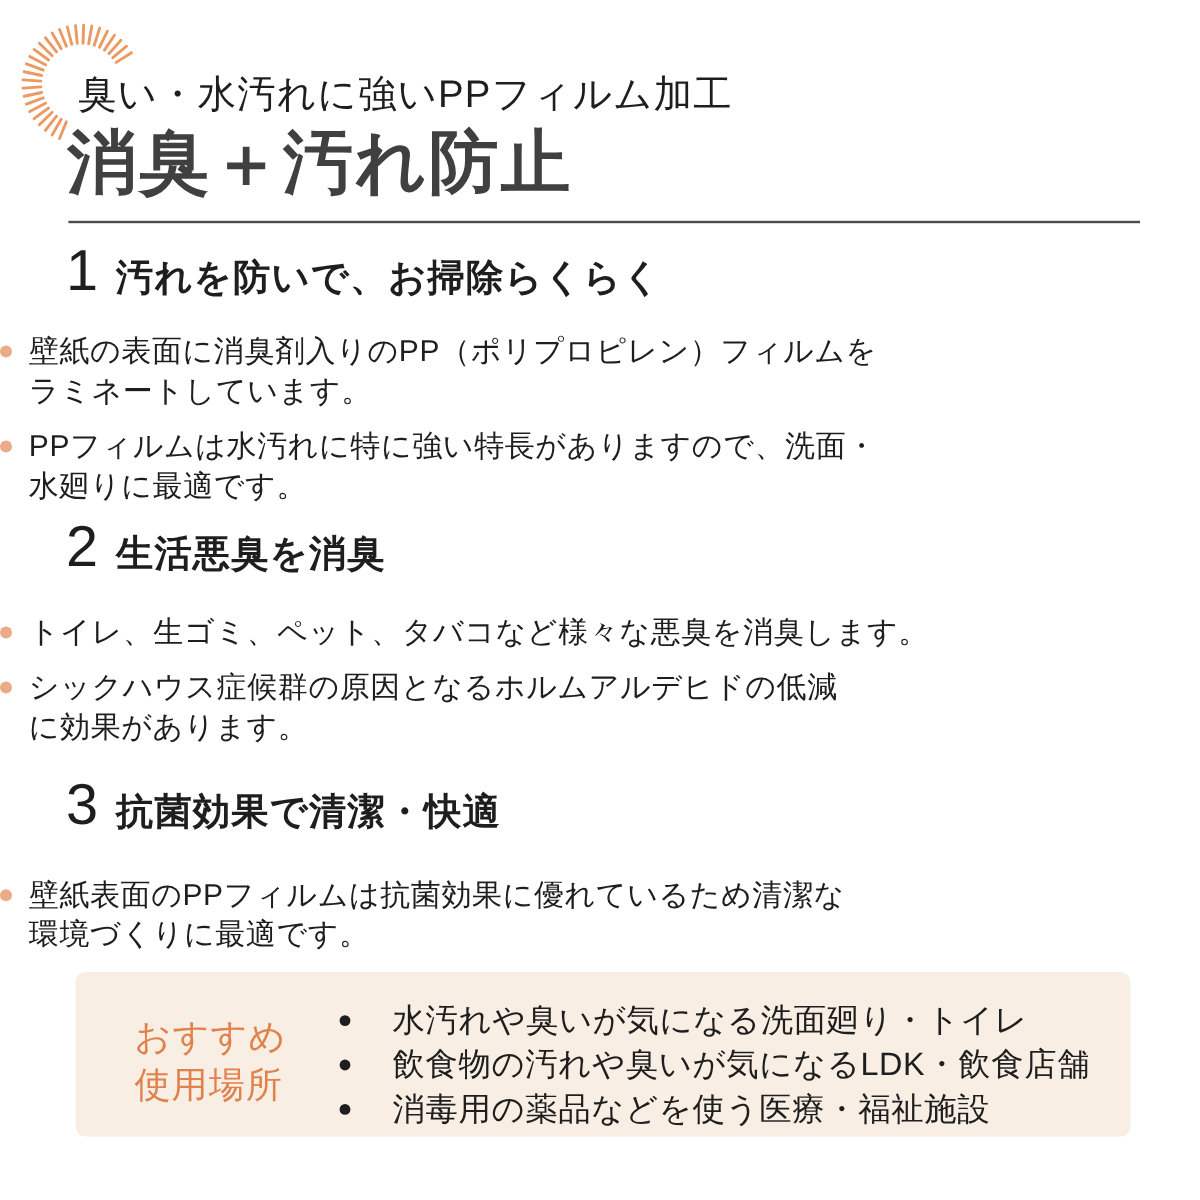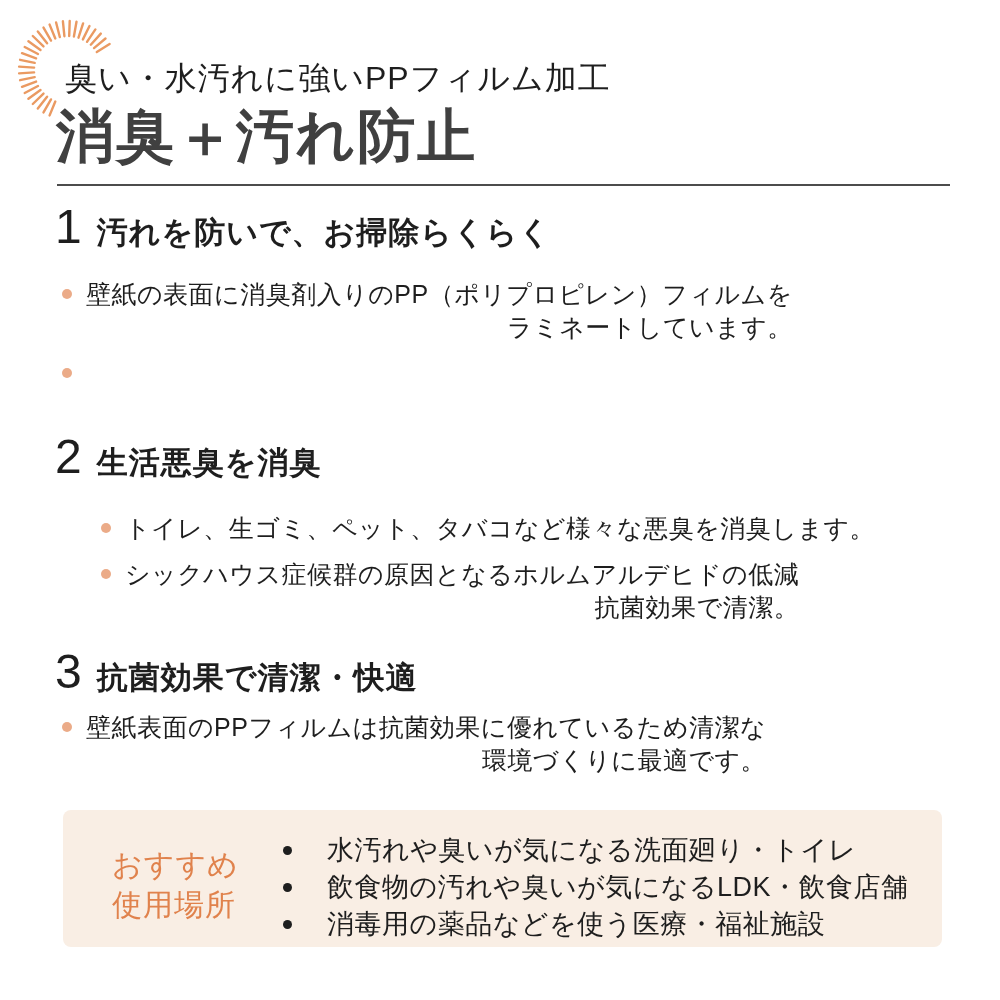--- a/index.html
+++ b/index.html
@@ -80,29 +80,27 @@
   }
   .sec-title {
     font-size: 31px;
     font-weight: 700;
     letter-spacing: 1px;
     color: #1e1e1e;
   }
 
   .bullets { list-style: none; }
   .sec-1 .bullets { margin-top: 24px; }
-  .sec-2 .bullets { margin-top: 28px; margin-left: 39px; }
-  .sec-3 .bullets { margin-top: 12px; }
+  .sec-2 .bullets { margin-top: 28px; }
+  .sec-3 .bullets { margin-top: 32px; }
 
   .bullet {
     display: flex;
     align-items: flex-start;
-    padding-left: 62px;
     margin-bottom: 13px;
-    text-align: right;
   }
   .bullet-dot {
     flex: none;
     width: 10px;
     height: 10px;
     border-radius: 50%;
     background: #ebab88;
     margin-top: 11px;
     margin-right: 14px;
   }
@@ -210,38 +208,40 @@
       <h2 class="sec-title">汚れを防いで、お掃除らくらく</h2>
     </div>
     <ul class="bullets">
       <li class="bullet">
         <span class="bullet-dot"></span>
         <p class="bullet-text">壁紙の表面に消臭剤入りのPP（ポリプロピレン）フィルムを
 ラミネートしています。</p>
       </li>
       <li class="bullet">
         <span class="bullet-dot"></span>
+        <p class="bullet-text">PPフィルムは水汚れに特に強い特長がありますので、洗面・
+水廻りに最適です。</p>
       </li>
     </ul>
   </section>
 
   <section class="sec sec-2">
     <div class="sec-head">
       <span class="sec-num">2</span>
       <h2 class="sec-title">生活悪臭を消臭</h2>
     </div>
     <ul class="bullets">
       <li class="bullet">
         <span class="bullet-dot"></span>
         <p class="bullet-text">トイレ、生ゴミ、ペット、タバコなど様々な悪臭を消臭します。</p>
       </li>
       <li class="bullet">
         <span class="bullet-dot"></span>
         <p class="bullet-text">シックハウス症候群の原因となるホルムアルデヒドの低減
-抗菌効果で清潔。</p>
+に効果があります。</p>
       </li>
     </ul>
   </section>
 
   <section class="sec sec-3">
     <div class="sec-head">
       <span class="sec-num">3</span>
       <h2 class="sec-title">抗菌効果で清潔・快適</h2>
     </div>
     <ul class="bullets">

